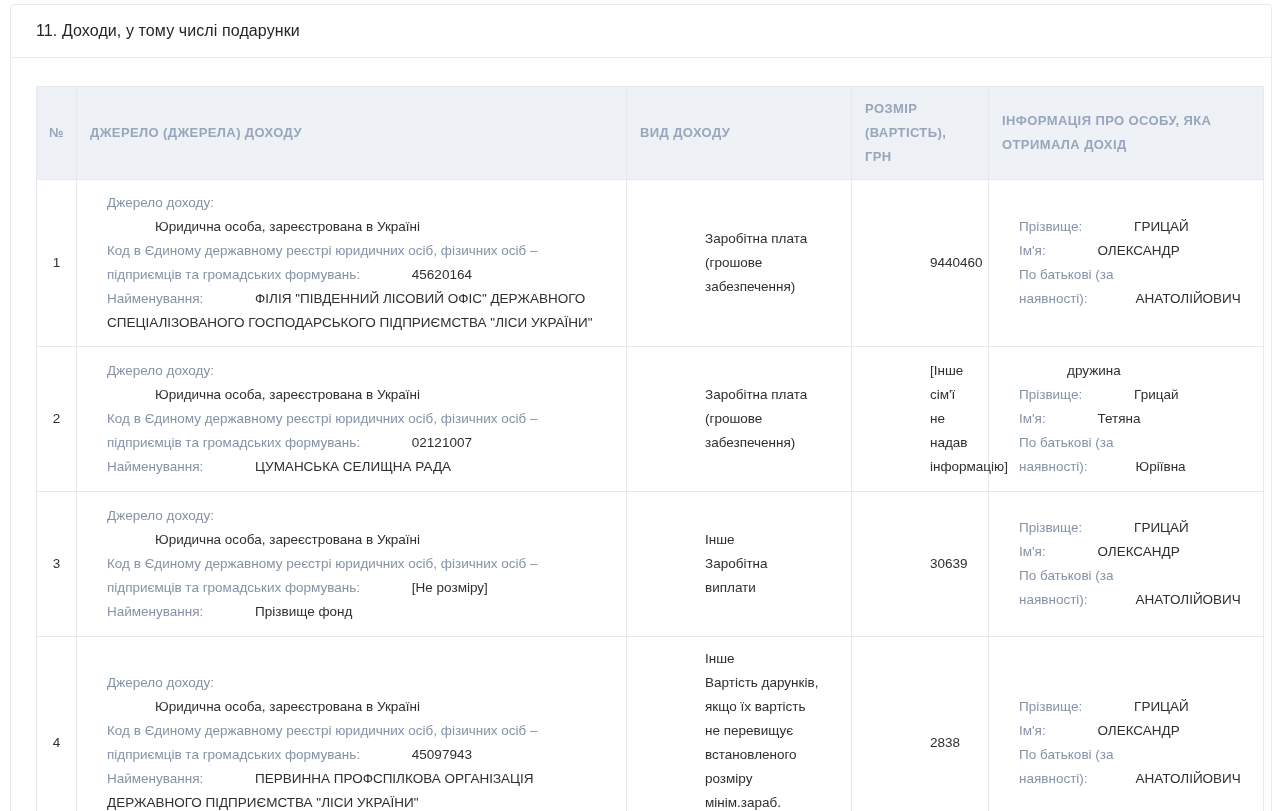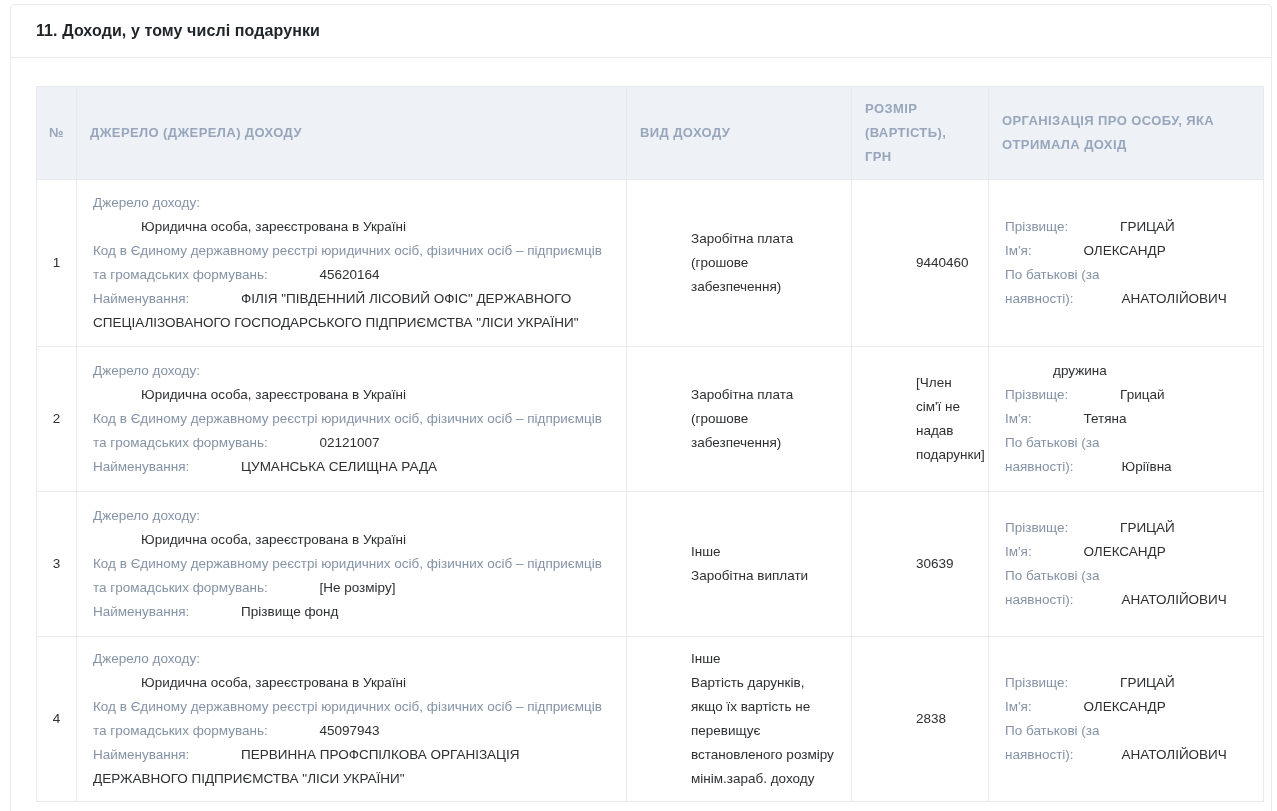--- a/index.html
+++ b/index.html
@@ -21,21 +21,21 @@
     border-radius:4px;
     min-height:900px;
     background:#fff;
   }
   .card-header{
     padding:17px 25px;
     border-bottom:1px solid var(--card-border);
   }
   .page-title{
     font-size:16px;
-    font-weight:700;
+    font-weight:400;
     color:#212529;
     letter-spacing:.1px;
   }
   .card-body{padding:28px 10px 30px 25px;}
 
   table.decl{
     border-collapse:collapse;
     table-layout:fixed;
     width:1227px;
     font-size:13.5px;
@@ -59,21 +59,21 @@
     padding:10px 13px;
     border:1px solid var(--border);
     height:80px;
     line-height:24px;
   }
   .decl th.center{text-align:center;padding:10px 4px;}
 
   .decl td{
     border:1px solid var(--border);
     vertical-align:middle;
-    padding:10px 16px;
+    padding:10px 30px;
   }
   .decl td.center{text-align:center;padding:10px 4px;}
   .decl tr.r1{height:167px;}
   .decl tr.r2{height:145px;}
   .decl tr.r3{height:145px;}
   .decl tr.r4{height:165px;}
 
   .lbl{color:var(--label-text);}
   .val{color:var(--value-text);margin-left:48px;}
 </style>
@@ -92,21 +92,21 @@
           <col class="c-type">
           <col class="c-amt">
           <col class="c-per">
       </colgroup>
       <thead>
         <tr>
           <th class="center">№</th>
           <th>ДЖЕРЕЛО (ДЖЕРЕЛА) ДОХОДУ</th>
           <th>ВИД ДОХОДУ</th>
           <th>РОЗМІР (ВАРТІСТЬ), ГРН</th>
-          <th>ОРГАНІЗАЦІЯ ПРО ОСОБУ, ЯКА ОТРИМАЛА ДОХІД</th>
+          <th>ІНФОРМАЦІЯ ПРО ОСОБУ, ЯКА ОТРИМАЛА ДОХІД</th>
         </tr>
       </thead>
       <tbody>
 
         <tr class="r1">
           <td class="center">1</td>
           <td>
             <div><span class="lbl">Джерело доходу:</span></div>
             <div class="val">Юридична особа, зареєстрована в Україні</div>
             <div><span class="lbl">Код в Єдиному державному реєстрі юридичних осіб, фізичних осіб – підприємців та громадських формувань:</span> <span class="val">45620164</span></div>
@@ -133,21 +133,21 @@
             <div><span class="lbl">Джерело доходу:</span></div>
             <div class="val">Юридична особа, зареєстрована в Україні</div>
             <div><span class="lbl">Код в Єдиному державному реєстрі юридичних осіб, фізичних осіб – підприємців та громадських формувань:</span> <span class="val">02121007</span></div>
             <div><span class="lbl">Найменування:</span> <span class="val">ЦУМАНСЬКА СЕЛИЩНА РАДА</span></div>
           </td>
           <td>
             <div class="val">Заробітна плата (грошове забезпечення)</div>
             <div class="val"></div>
           </td>
           <td>
-            <div class="val">[Член сім'ї не надав подарунки]</div>
+            <div class="val">[Інше сім'ї не надав інформацію]</div>
           </td>
           <td>
             <div class="val">дружина</div>
             <div><span class="lbl">Прізвище:</span> <span class="val">Грицай</span></div>
             <div><span class="lbl">Ім'я:</span> <span class="val">Тетяна</span></div>
             <div><span class="lbl">По батькові (за наявності):</span><span class="val">Юріївна</span></div>
           </td>
         </tr>
 
         <tr class="r3">

